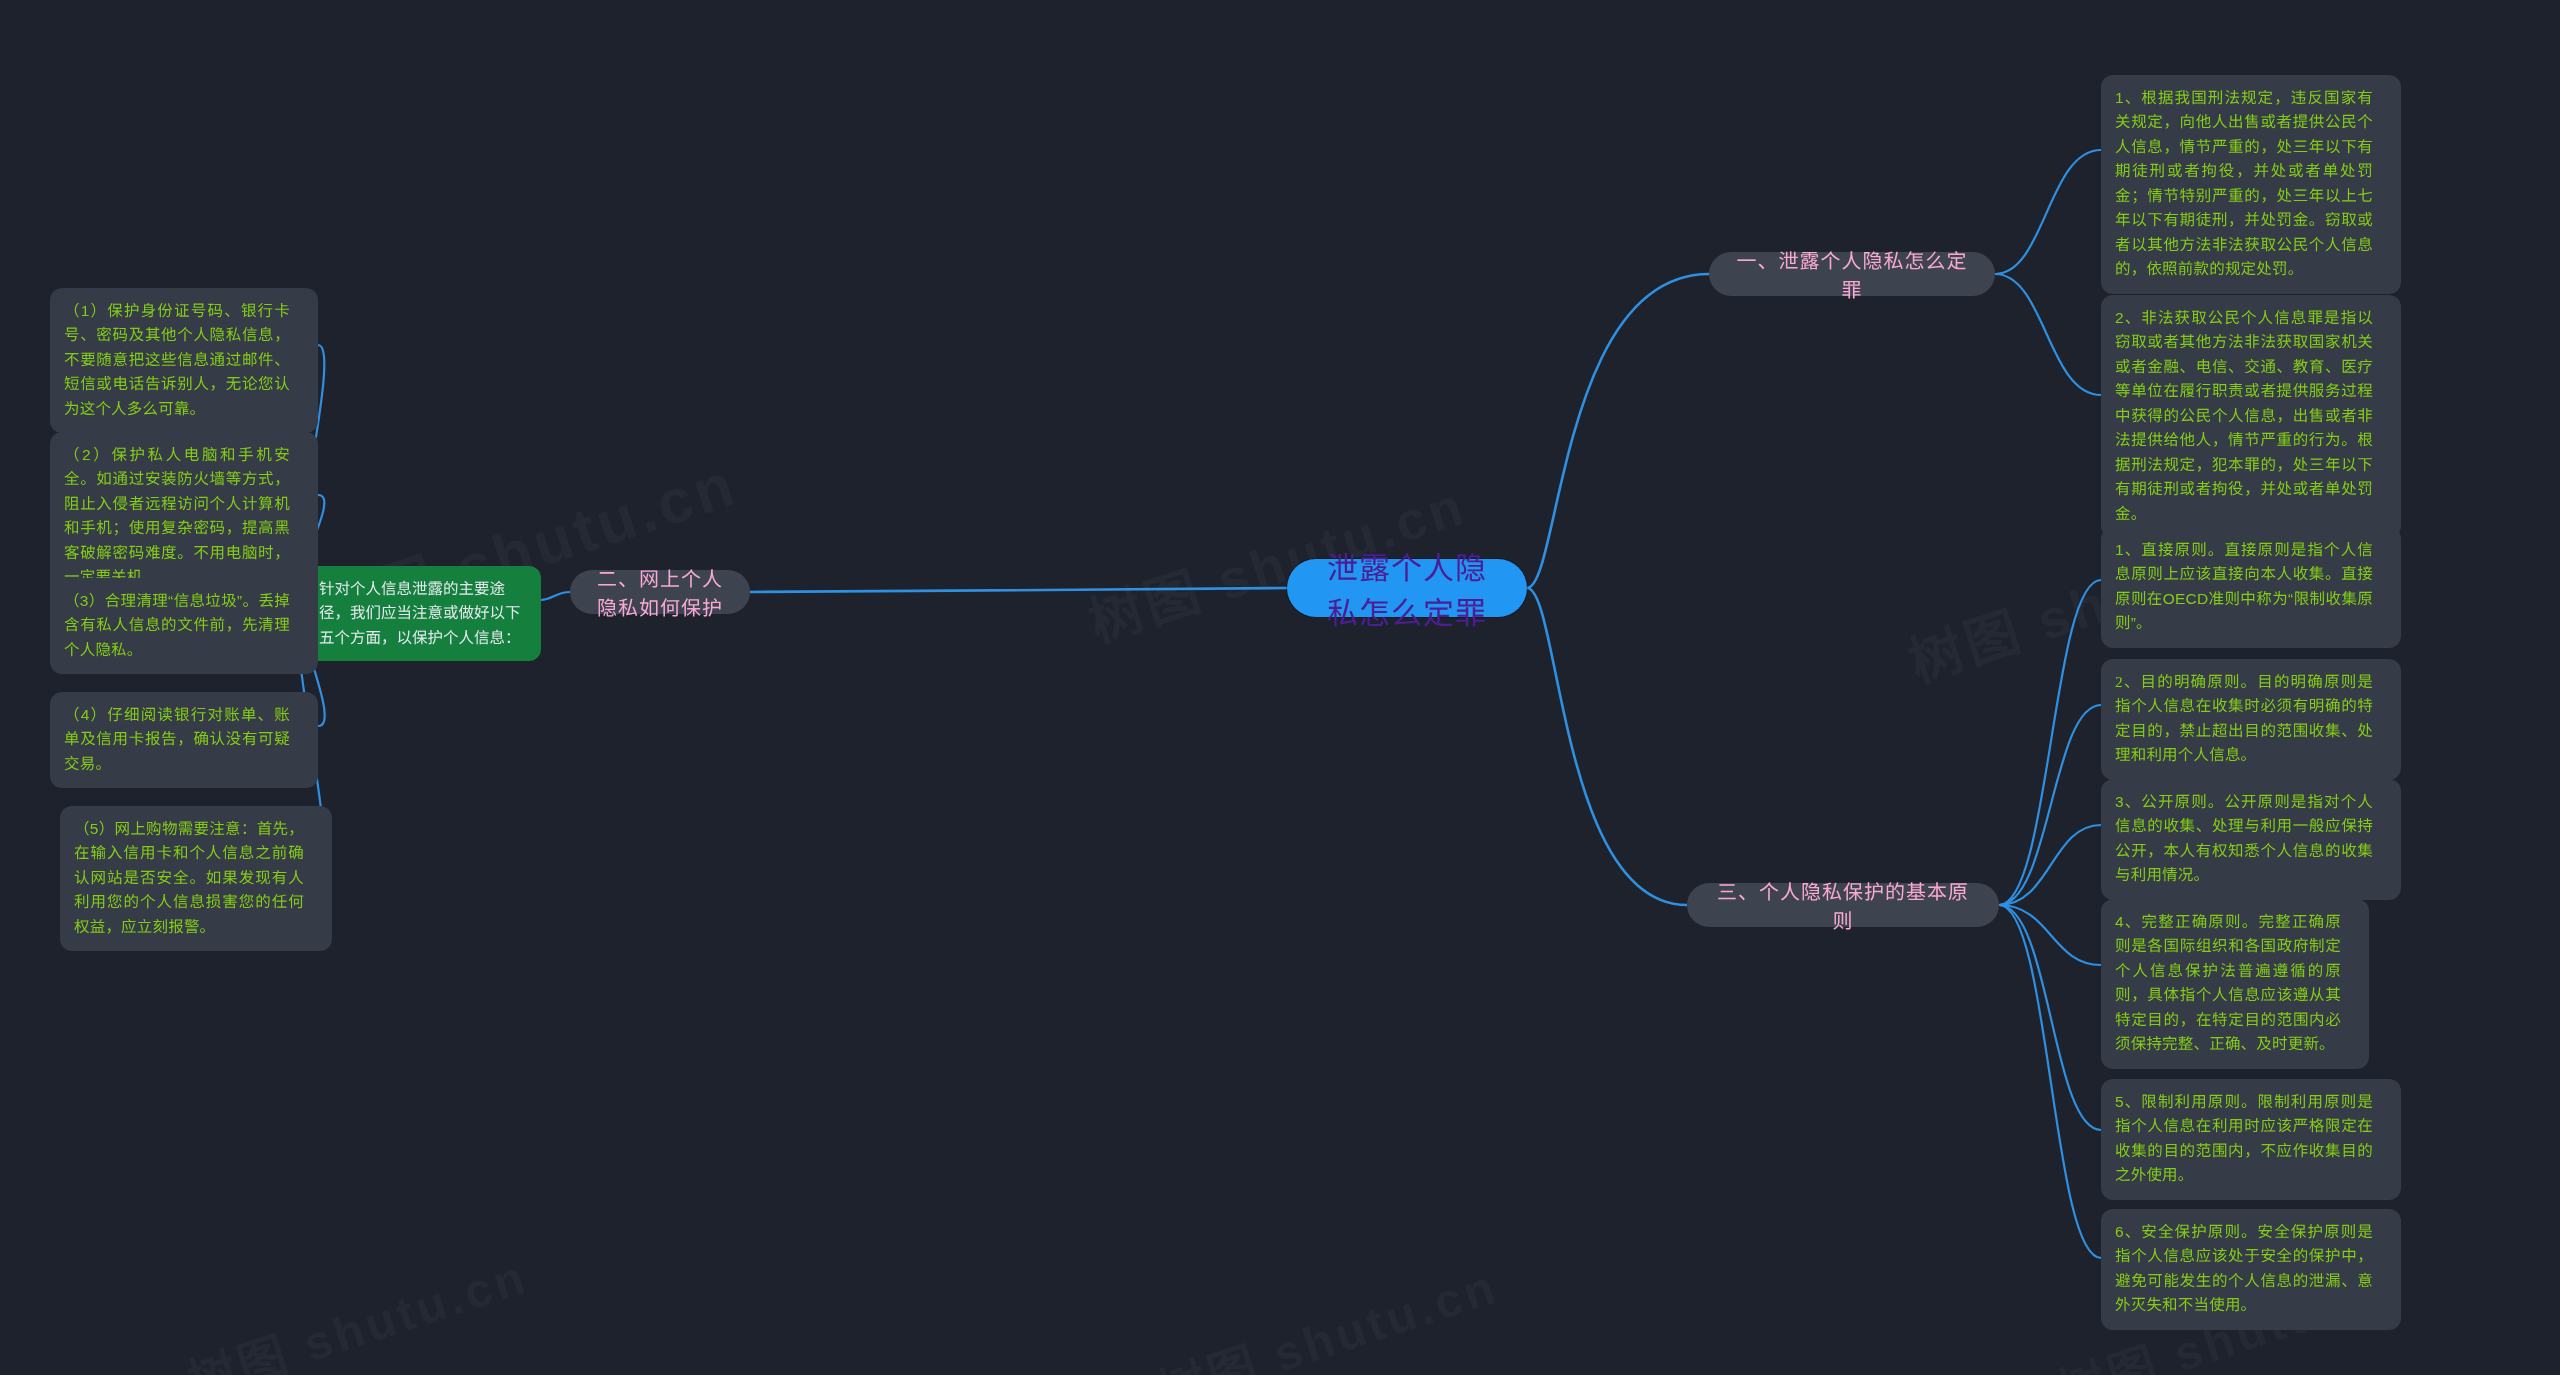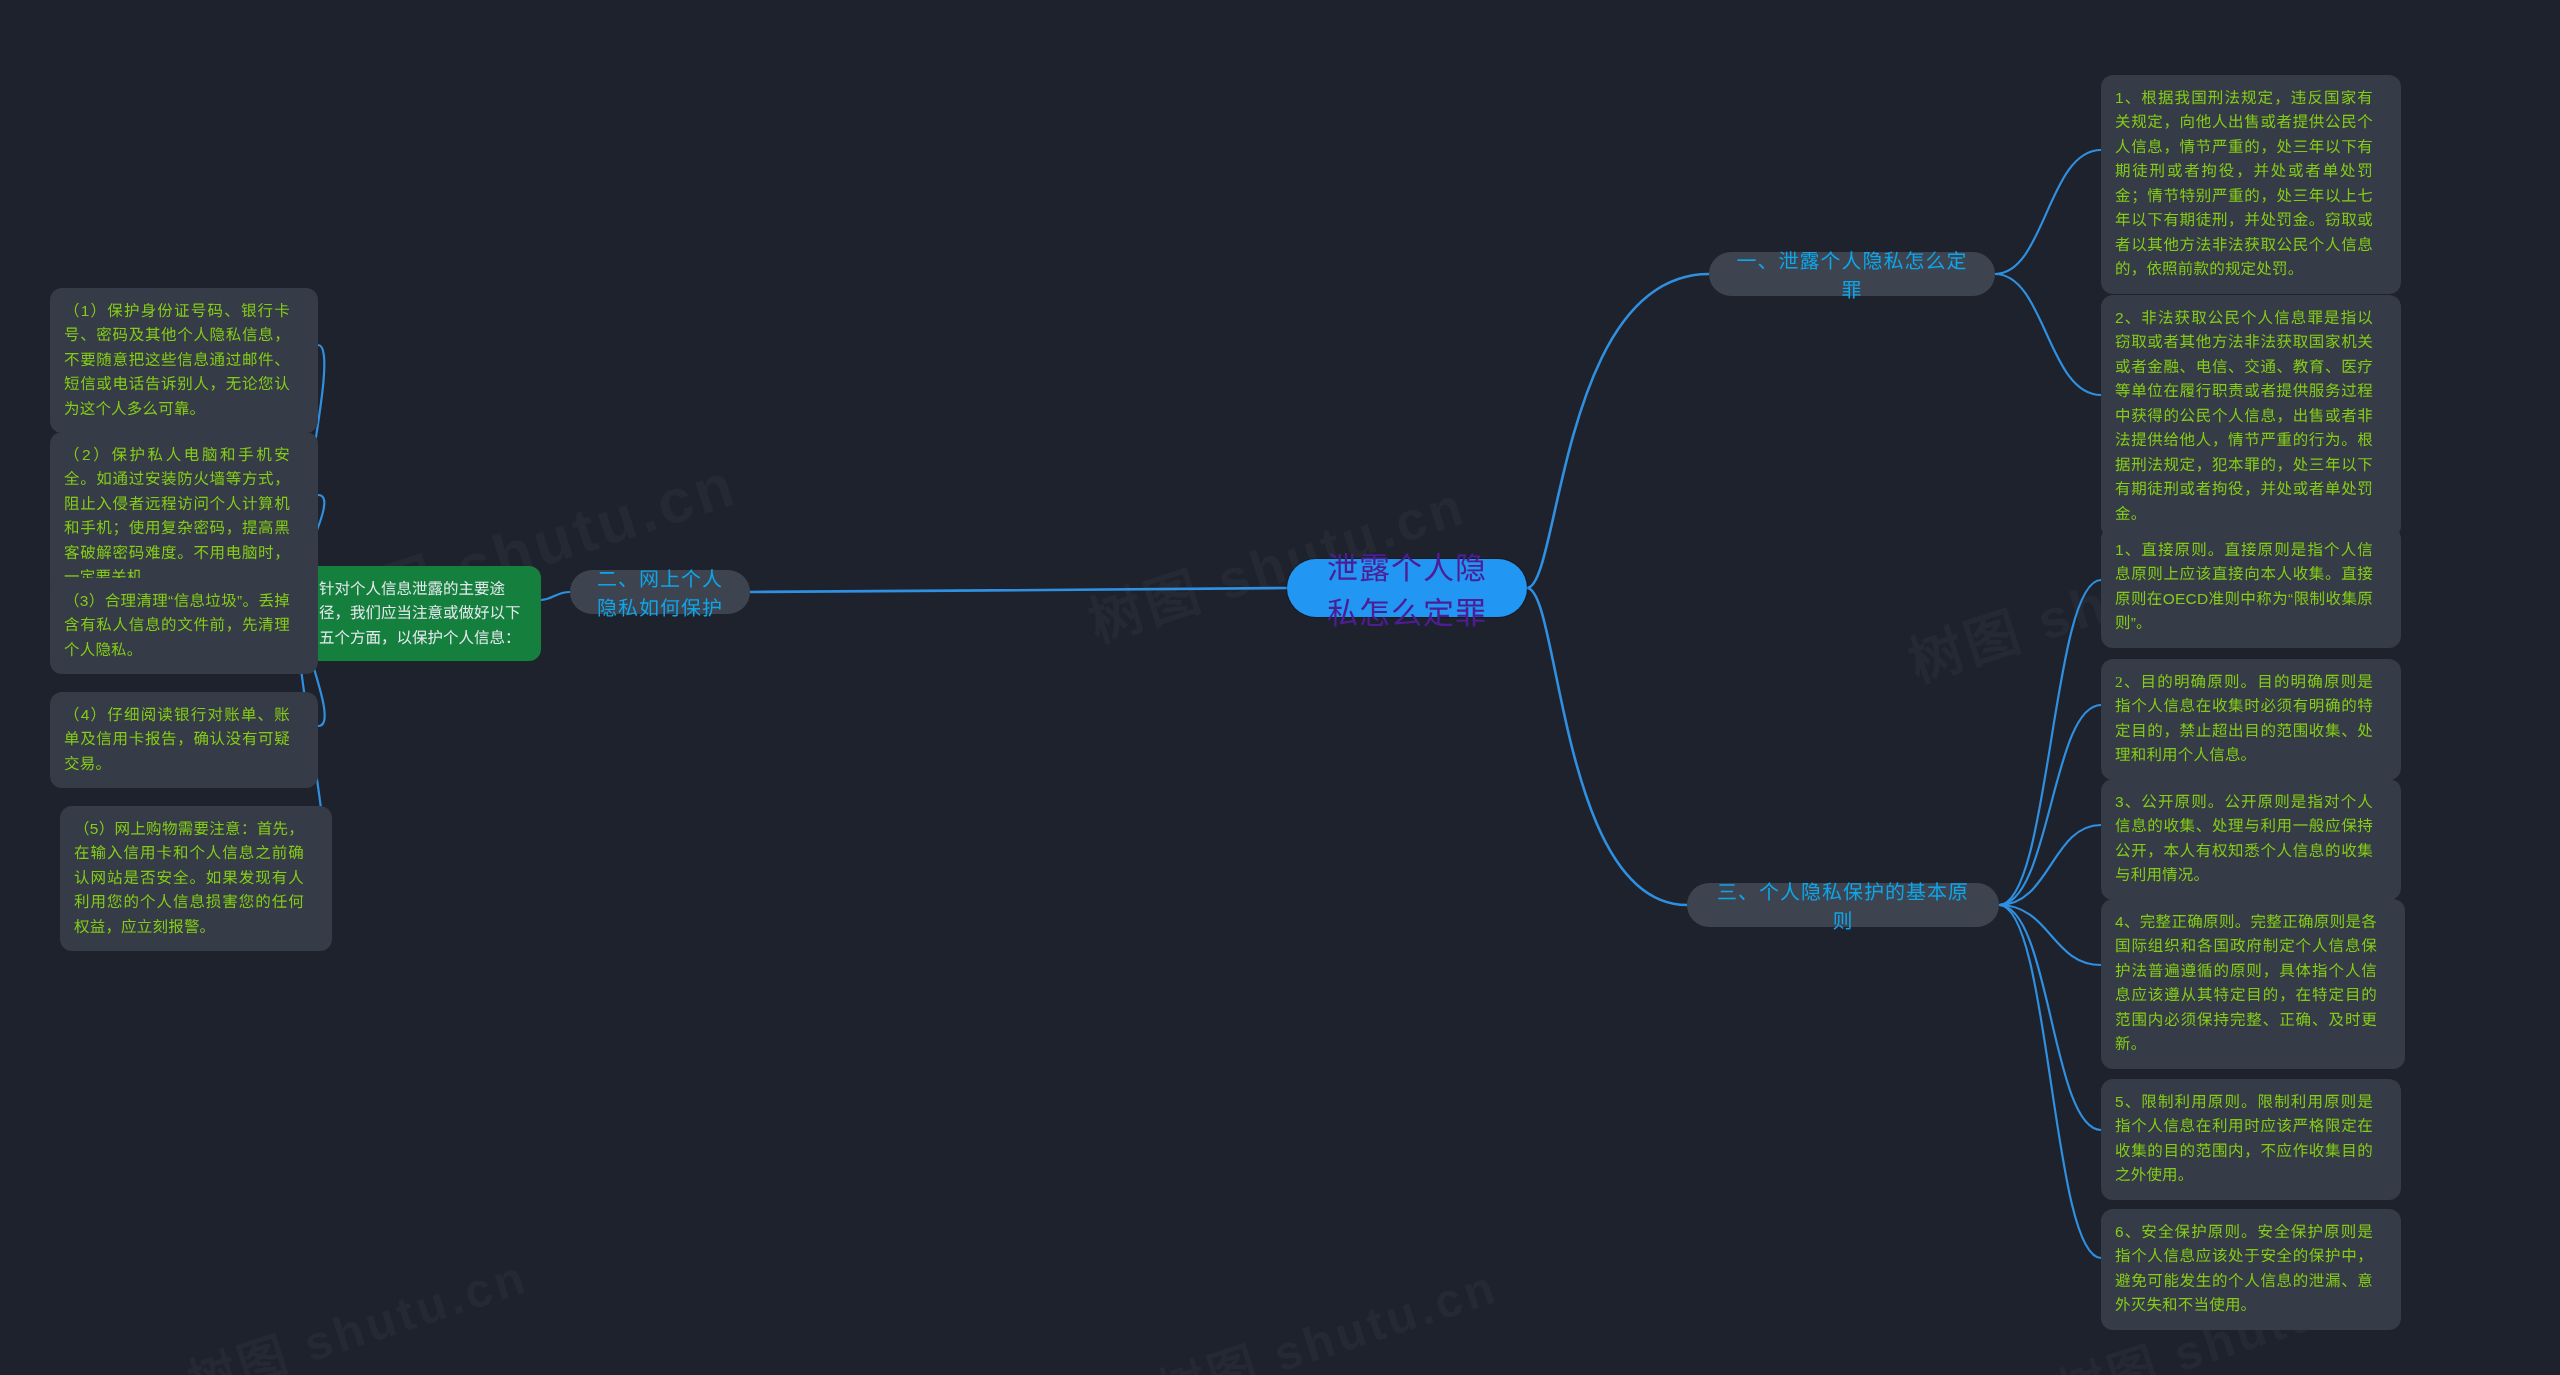--- a/index.html
+++ b/index.html
@@ -72,21 +72,21 @@
     align-items: center;
     justify-content: center;
     text-align: center;
     padding: 0 28px;
     box-shadow: 0 0 0 1px rgba(0,0,0,0.25);
   }
 
   .branch-node {
     background: #3d4450;
     border-radius: 26px;
-    color: #0ea5e9;
+    color: #f9a8d4;
     font-size: 20px;
     letter-spacing: 1px;
     display: flex;
     align-items: center;
     justify-content: center;
     text-align: center;
     padding: 0 22px;
   }
 
   .leaf-node {
@@ -125,21 +125,21 @@
 
   #branch-1  { left: 1709px; top: 252px; width: 286px; height: 44px; }
   #branch-3  { left: 1687px; top: 883px; width: 312px; height: 44px; }
 
   #leaf-r1 { left: 2101px; top: 75px;  width: 300px; }
   #leaf-r2 { left: 2101px; top: 295px; width: 300px; }
 
   #leaf-p1 { left: 2101px; top: 527px;  width: 300px; }
   #leaf-p2 { left: 2101px; top: 659px;  width: 300px; font-family: Liberation Serif, serif; }
   #leaf-p3 { left: 2101px; top: 779px;  width: 300px; }
-  #leaf-p4 { left: 2101px; top: 899px;  width: 304px; }
+  #leaf-p4 { left: 2101px; top: 899px;  width: 268px; }
   #leaf-p5 { left: 2101px; top: 1079px; width: 300px; }
   #leaf-p6 { left: 2101px; top: 1209px; width: 300px; }
 </style>
 </head>
 <body>
 
 <div id="mindmap-canvas">
 
   <div class="watermark wm-1">树图 shutu.cn</div>
   <div class="watermark wm-2">树图 shutu.cn</div>

